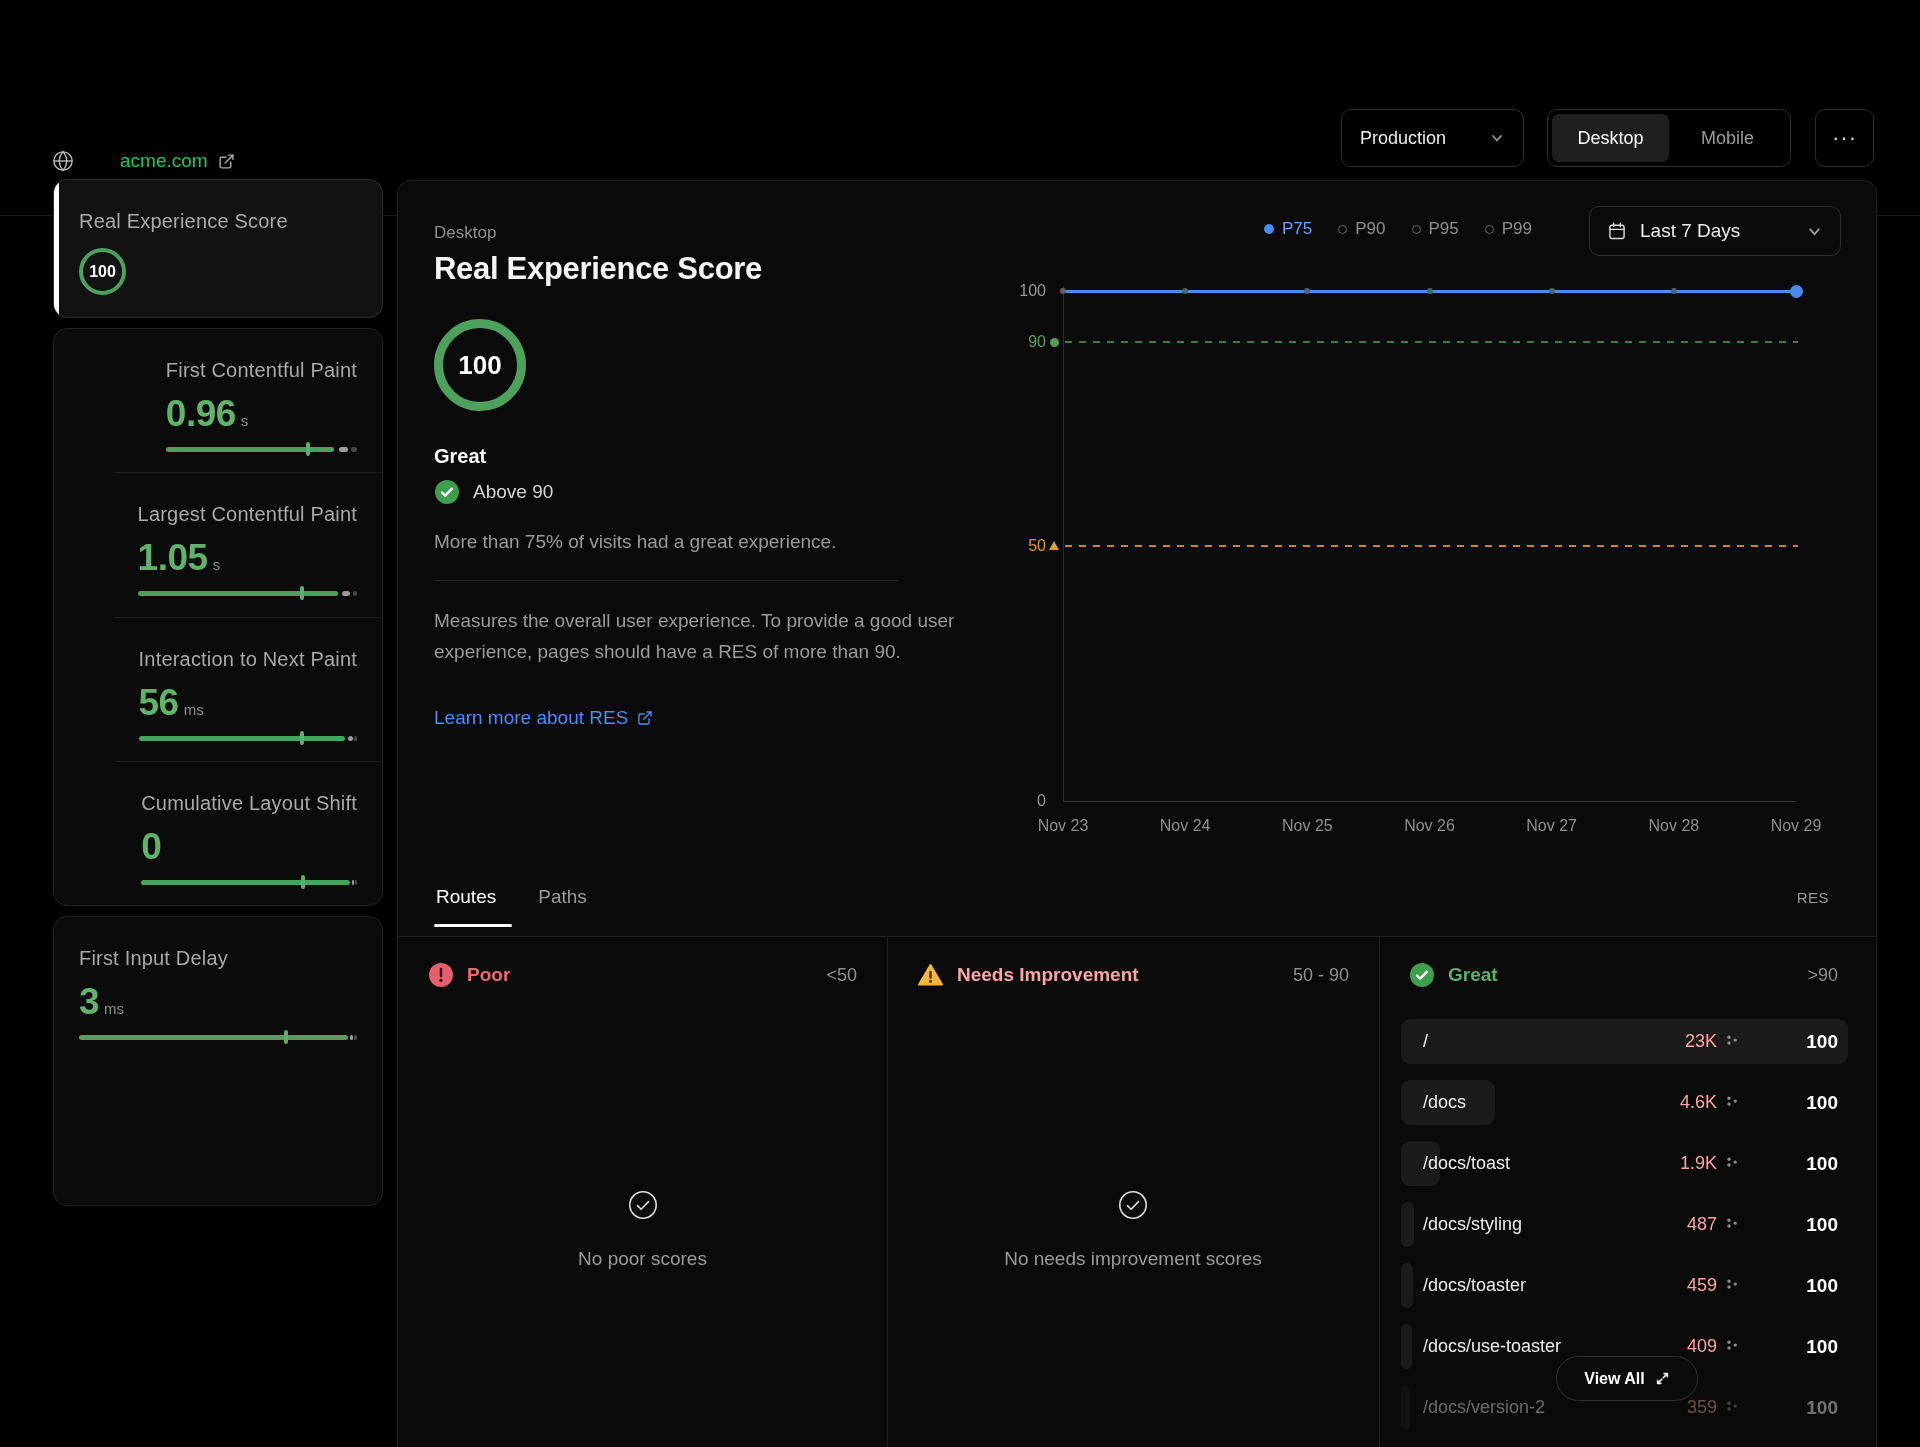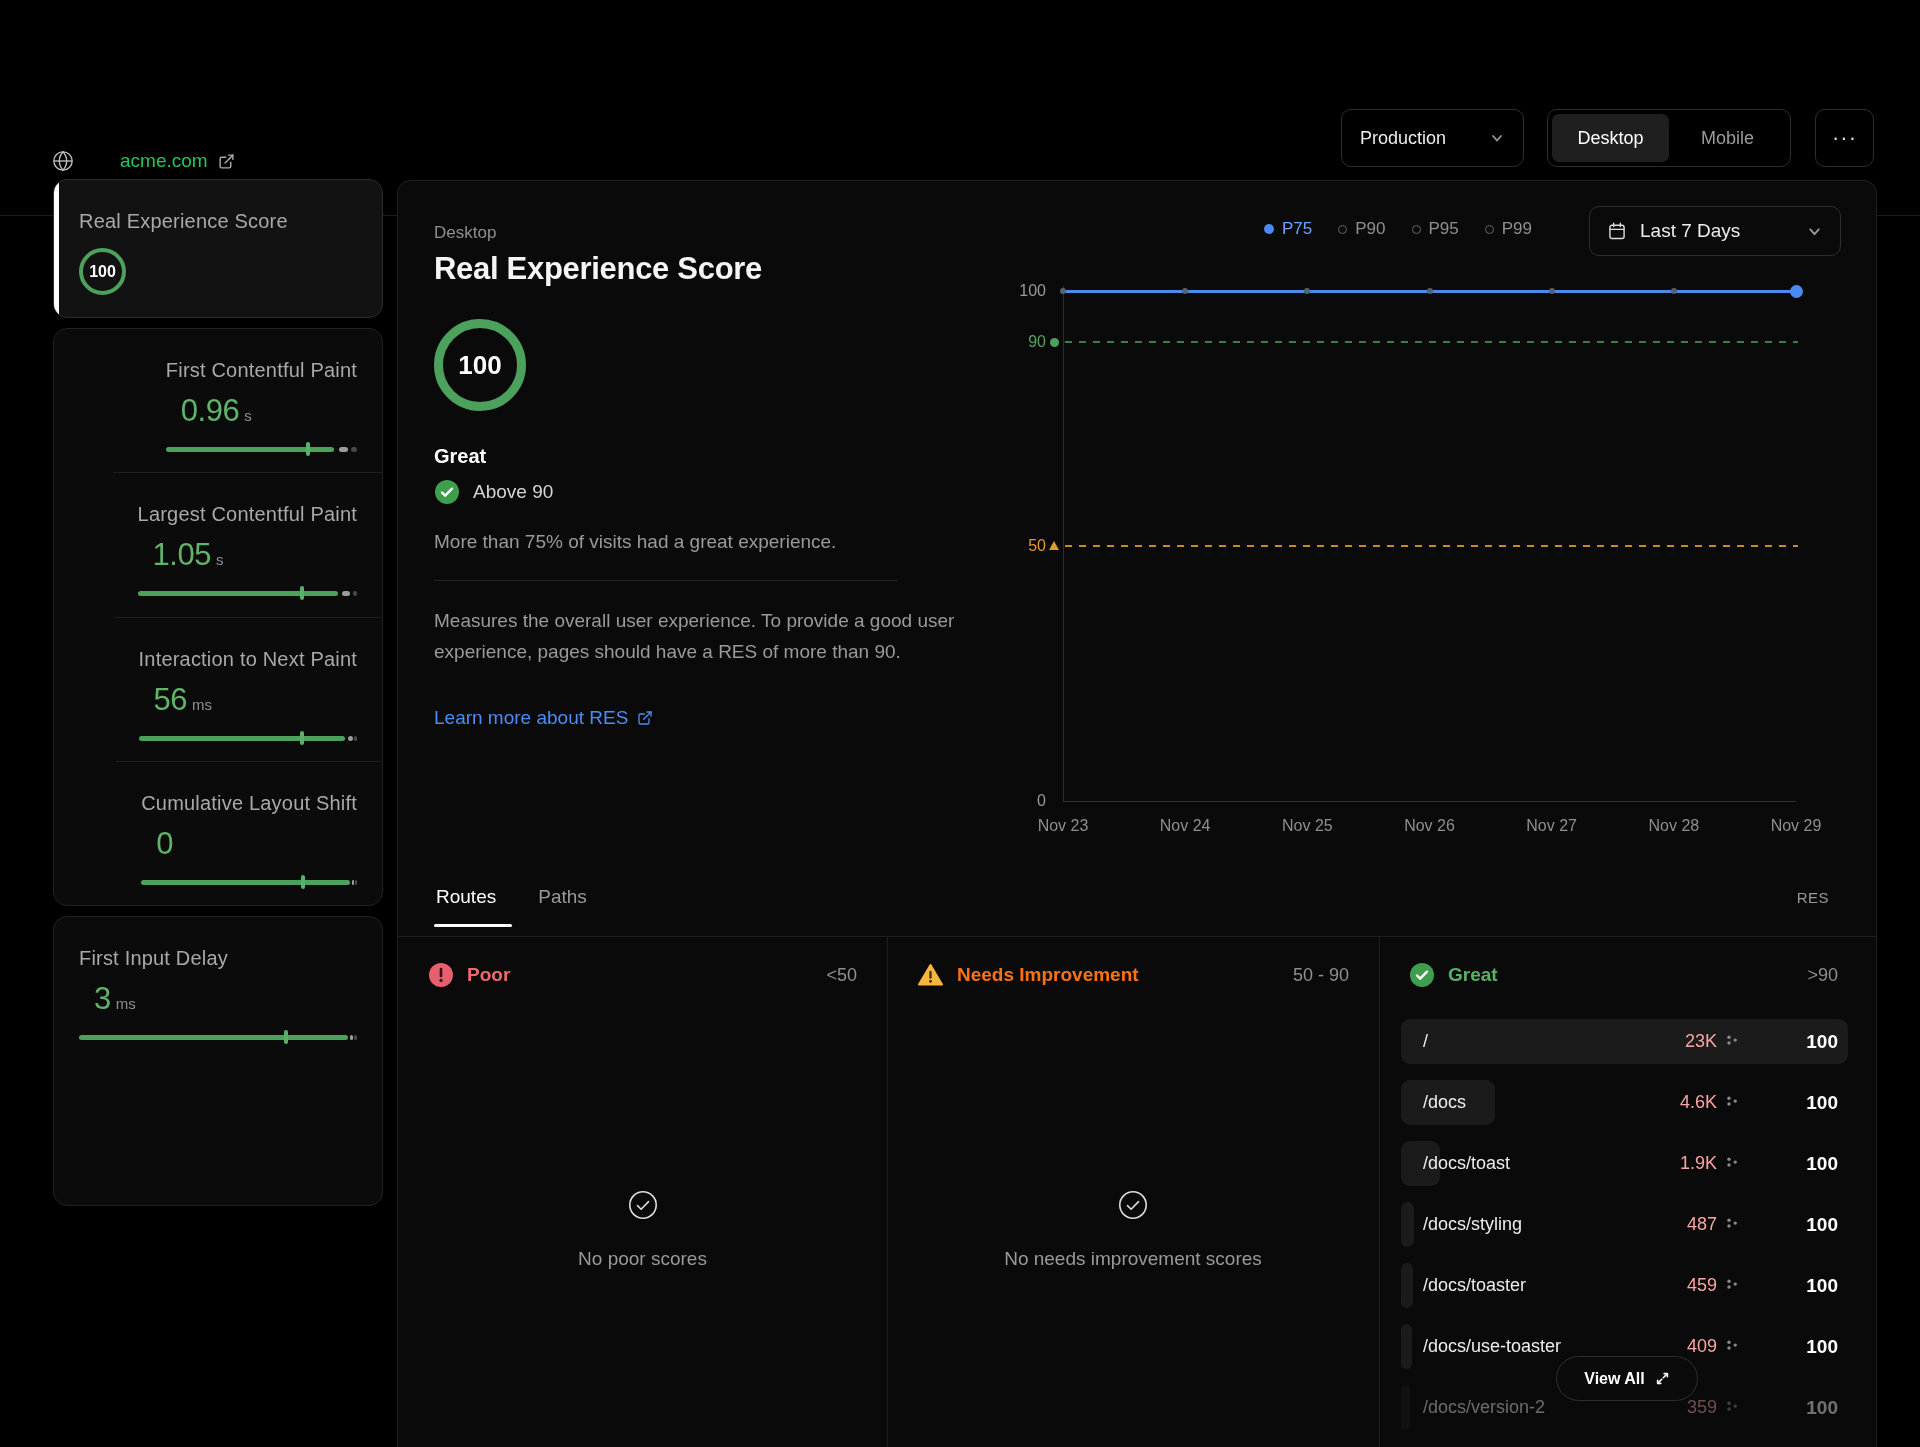--- a/index.html
+++ b/index.html
@@ -20,21 +20,21 @@
   .more-btn { left:1815px; top:109px; width:59px; height:58px; justify-content:center; font-size:22px; color:#dcdcdc; letter-spacing:1px; }
 
   
   .card { position:absolute; left:53px; width:330px; background:#0b0b0b; border:1px solid #222; border-radius:14px; display:flex; flex-direction:column; overflow:hidden; }
   .card.selected { background:#121212; border-color:#2d2d2d; }
   .card.selected::before { content:""; position:absolute; left:0; top:0; bottom:0; width:5px; background:#fff; border-radius:14px 0 0 14px; z-index:2; }
   .metric-cell { flex:1; position:relative; padding:30px 25px 0; cursor:pointer; }
   .metric-cell + .metric-cell { border-top:1px solid #1e1e1e; }
   .metric-title { font-size:20px; color:#a9a9a9; font-weight:500; letter-spacing:.2px; }
   .metric-value { margin-top:11px; }
-  .metric-value .val { font-size:31px; color:#5fb46a; font-weight:400; letter-spacing:-.5px;margin-left:15px; }
+  .metric-value .val { font-size:37px; color:#5fb46a; font-weight:700; letter-spacing:-.5px; }
   .metric-value .unit { font-size:15px; color:#8f8f8f; margin-left:5px; }
   .metric-bar { position:absolute; left:25px; right:25px; top:113px; height:14px; }
   .seg-line { position:absolute; top:5px; height:5px; border-radius:3px; }
   .seg-line.green { background:#4ca15c; }
   .seg-line.light { background:#9b9b9b; }
   .seg-line.dark { background:#484848; }
   .bar-tick { position:absolute; top:0; width:4px; height:14px; border-radius:2px; background:#58b168; transform:translateX(-50%); }
   .ring { border-radius:50%; border:4px solid #4ca15c; display:flex; align-items:center; justify-content:center; color:#fff; }
   .ring.small { width:47px; height:47px; margin-top:15px; font-size:16px; font-weight:600; }
 
@@ -82,21 +82,21 @@
   .res-label { position:absolute; right:47px; top:708px; font-size:15px; color:#9a9a9a; letter-spacing:.5px; }
   .tabs-border { position:absolute; left:0; right:0; top:755px; height:1px; background:#1f1f1f; }
   .vdiv { position:absolute; top:755px; bottom:0; width:1px; background:#1f1f1f; }
   .vdiv.d1 { left:489px; } .vdiv.d2 { left:981px; }
 
   .col-head { position:absolute; top:764px; height:60px; display:flex; align-items:center; padding:0 30px; }
   .col-head.c1 { left:0; width:489px; }
   .col-head.c2 { left:489px; width:492px; }
   .col-head.c3 { left:981px; width:499px; padding-right:40px; }
   .col-title { font-size:19px; font-weight:600; margin-left:13px; }
-  .col-title.poor { color:#f06a6a; } .col-title.ni { color:#f97316; } .col-title.great { color:#58b368; }
+  .col-title.poor { color:#f06a6a; } .col-title.ni { color:#fca5a5; } .col-title.great { color:#58b368; }
   .col-range { margin-left:auto; font-size:18px; color:#8f8f8f; }
 
   .empty-wrap { position:absolute; top:1009px; text-align:center; }
   .empty-wrap.c1 { left:0; width:489px; }
   .empty-wrap.c2 { left:489px; width:492px; }
   .empty-text { margin-top:24px; font-size:19px; color:#9a9a9a; }
 
   .route-row { position:absolute; left:1003px; width:447px; height:45px; display:flex; align-items:center; padding:0 10px 0 22px; cursor:pointer; }
   .route-row.faded { opacity:.42; }
   .row-bar { position:absolute; left:0; top:0; bottom:0; border-radius:9px; background:rgba(255,255,255,0.07); }

